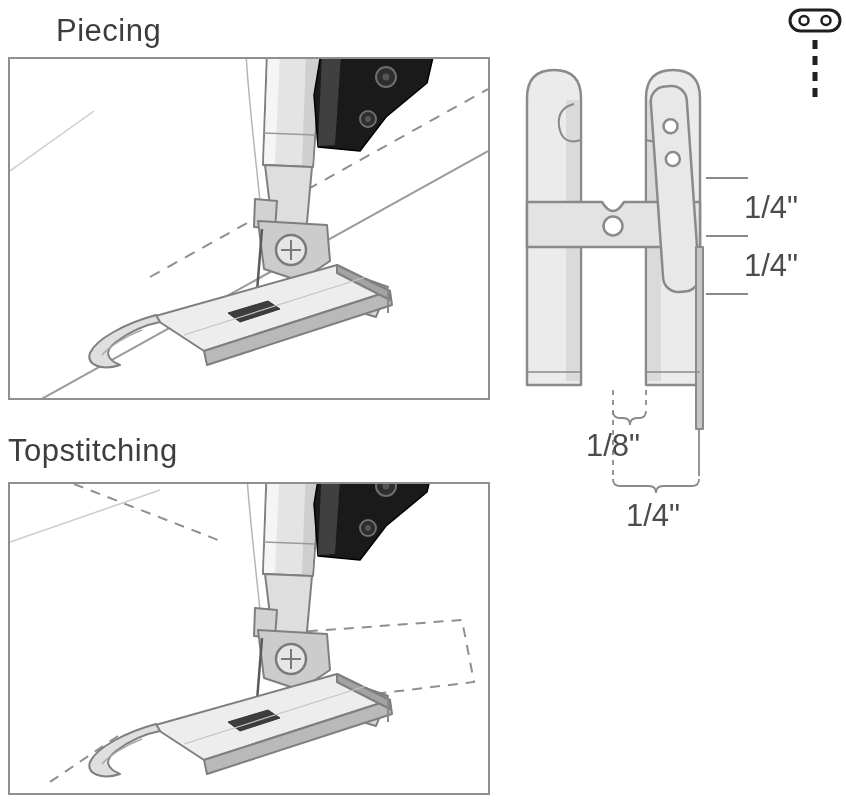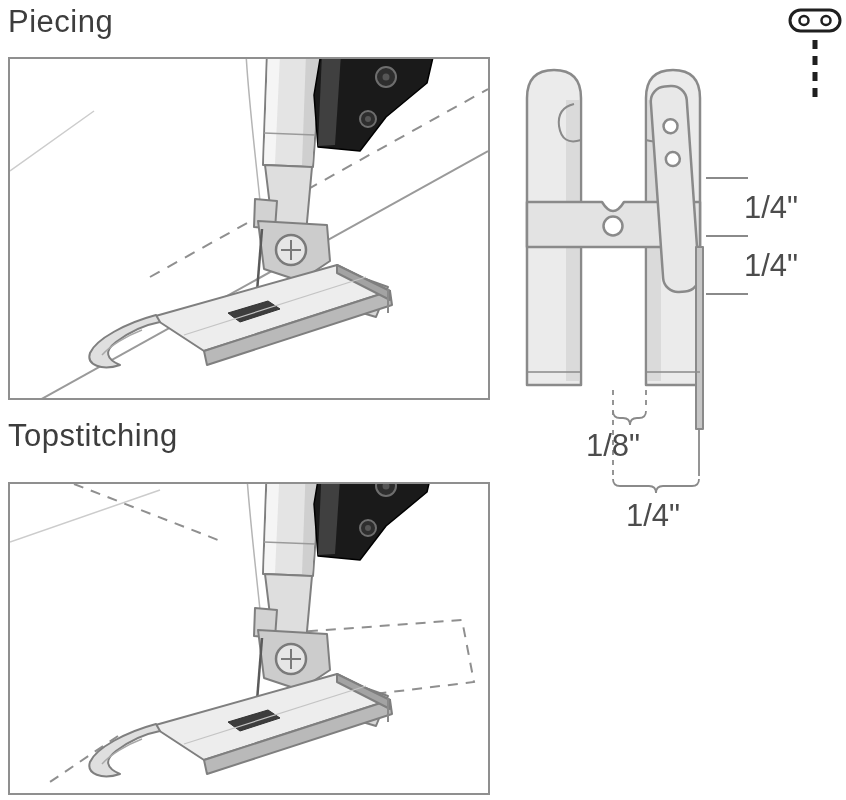--- a/index.html
+++ b/index.html
@@ -3,22 +3,22 @@
 <meta charset="utf-8">
 <style>
   html,body{margin:0;padding:0;background:#fff;}
   .canvas{
     position:relative;width:846px;height:800px;background:#ffffff;overflow:hidden;
     font-family:"Liberation Sans", sans-serif;
   }
   .section-label{
     position:absolute;left:8px;font-size:31px;color:#3d3d3d;letter-spacing:.5px;
   }
-  .label-piecing{top:4px;}
-  .label-topstitching{top:418px;text-align:center;}
+  .label-piecing{top:13px;margin-left:48px;}
+  .label-topstitching{top:433px;text-align:center;}
   .frame{
     position:absolute;left:8px;border:2px solid #8f8f8f;background:#ffffff;box-sizing:border-box;
   }
   .frame-piecing{top:57px;width:482px;height:343px;}
   .frame-topstitching{top:482px;width:482px;height:313px;}
   .frame svg{display:block;width:100%;height:100%;}
   .front-view{position:absolute;left:500px;top:40px;}
   .screw{position:absolute;left:786px;top:6px;}
   .dim{
     position:absolute;font-size:31px;color:#4c4c4c;white-space:nowrap;

